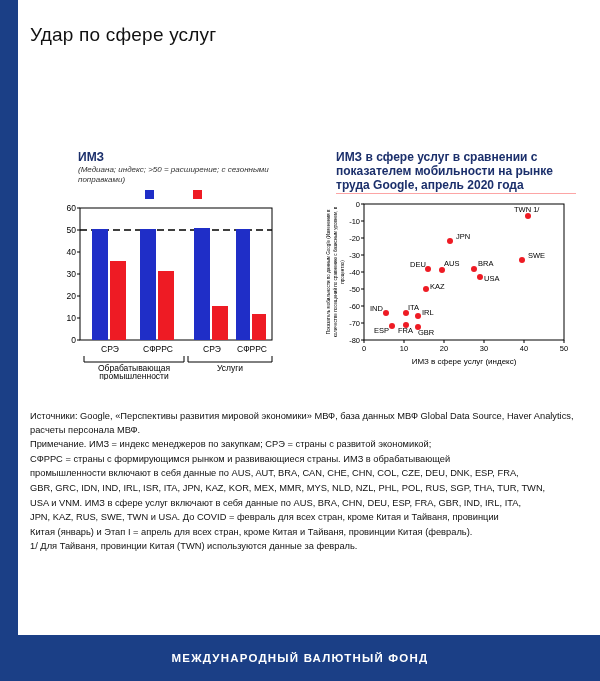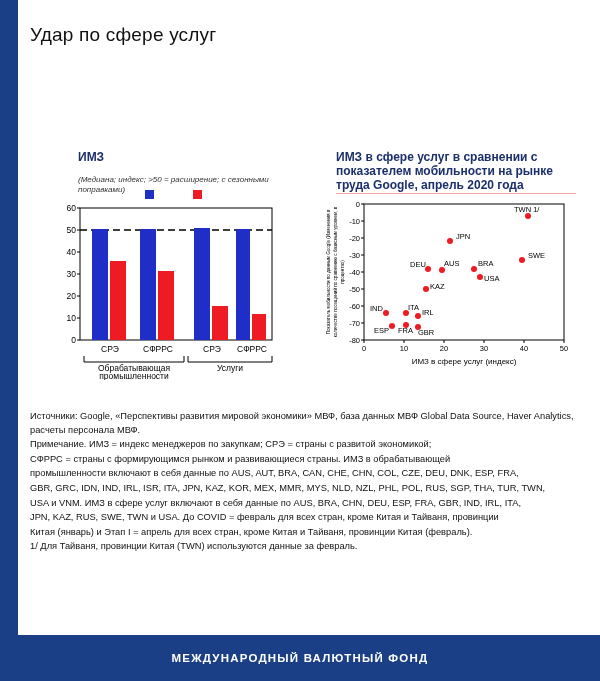--- a/index.html
+++ b/index.html
@@ -83,21 +83,21 @@
 <div class="left-bar"></div>
 
 <div class="page">
 
   <div class="title">Удар по сфере услуг</div>
 
   <div class="charts">
 
     <div class="chartA">
       <div style="position:absolute;left:34px;top:0px;" class="chart-title">ИМЗ</div>
-      <div style="position:absolute;left:34px;top:15px;width:196px;margin-top:10px;" class="chart-sub">(Медиана; индекс; &gt;50 = расширение; с сезонными поправками)</div>
+      <div style="position:absolute;left:34px;top:15px;width:196px;" class="chart-sub">(Медиана; индекс; &gt;50 = расширение; с сезонными поправками)</div>
 
       <div class="legendA">
         <span class="item">
           <span class="sw blue"></span>
           <span>До COVID</span>
         </span>
         <span class="item">
           <span class="sw red"></span>
           <span>Китая I</span>
         </span>

